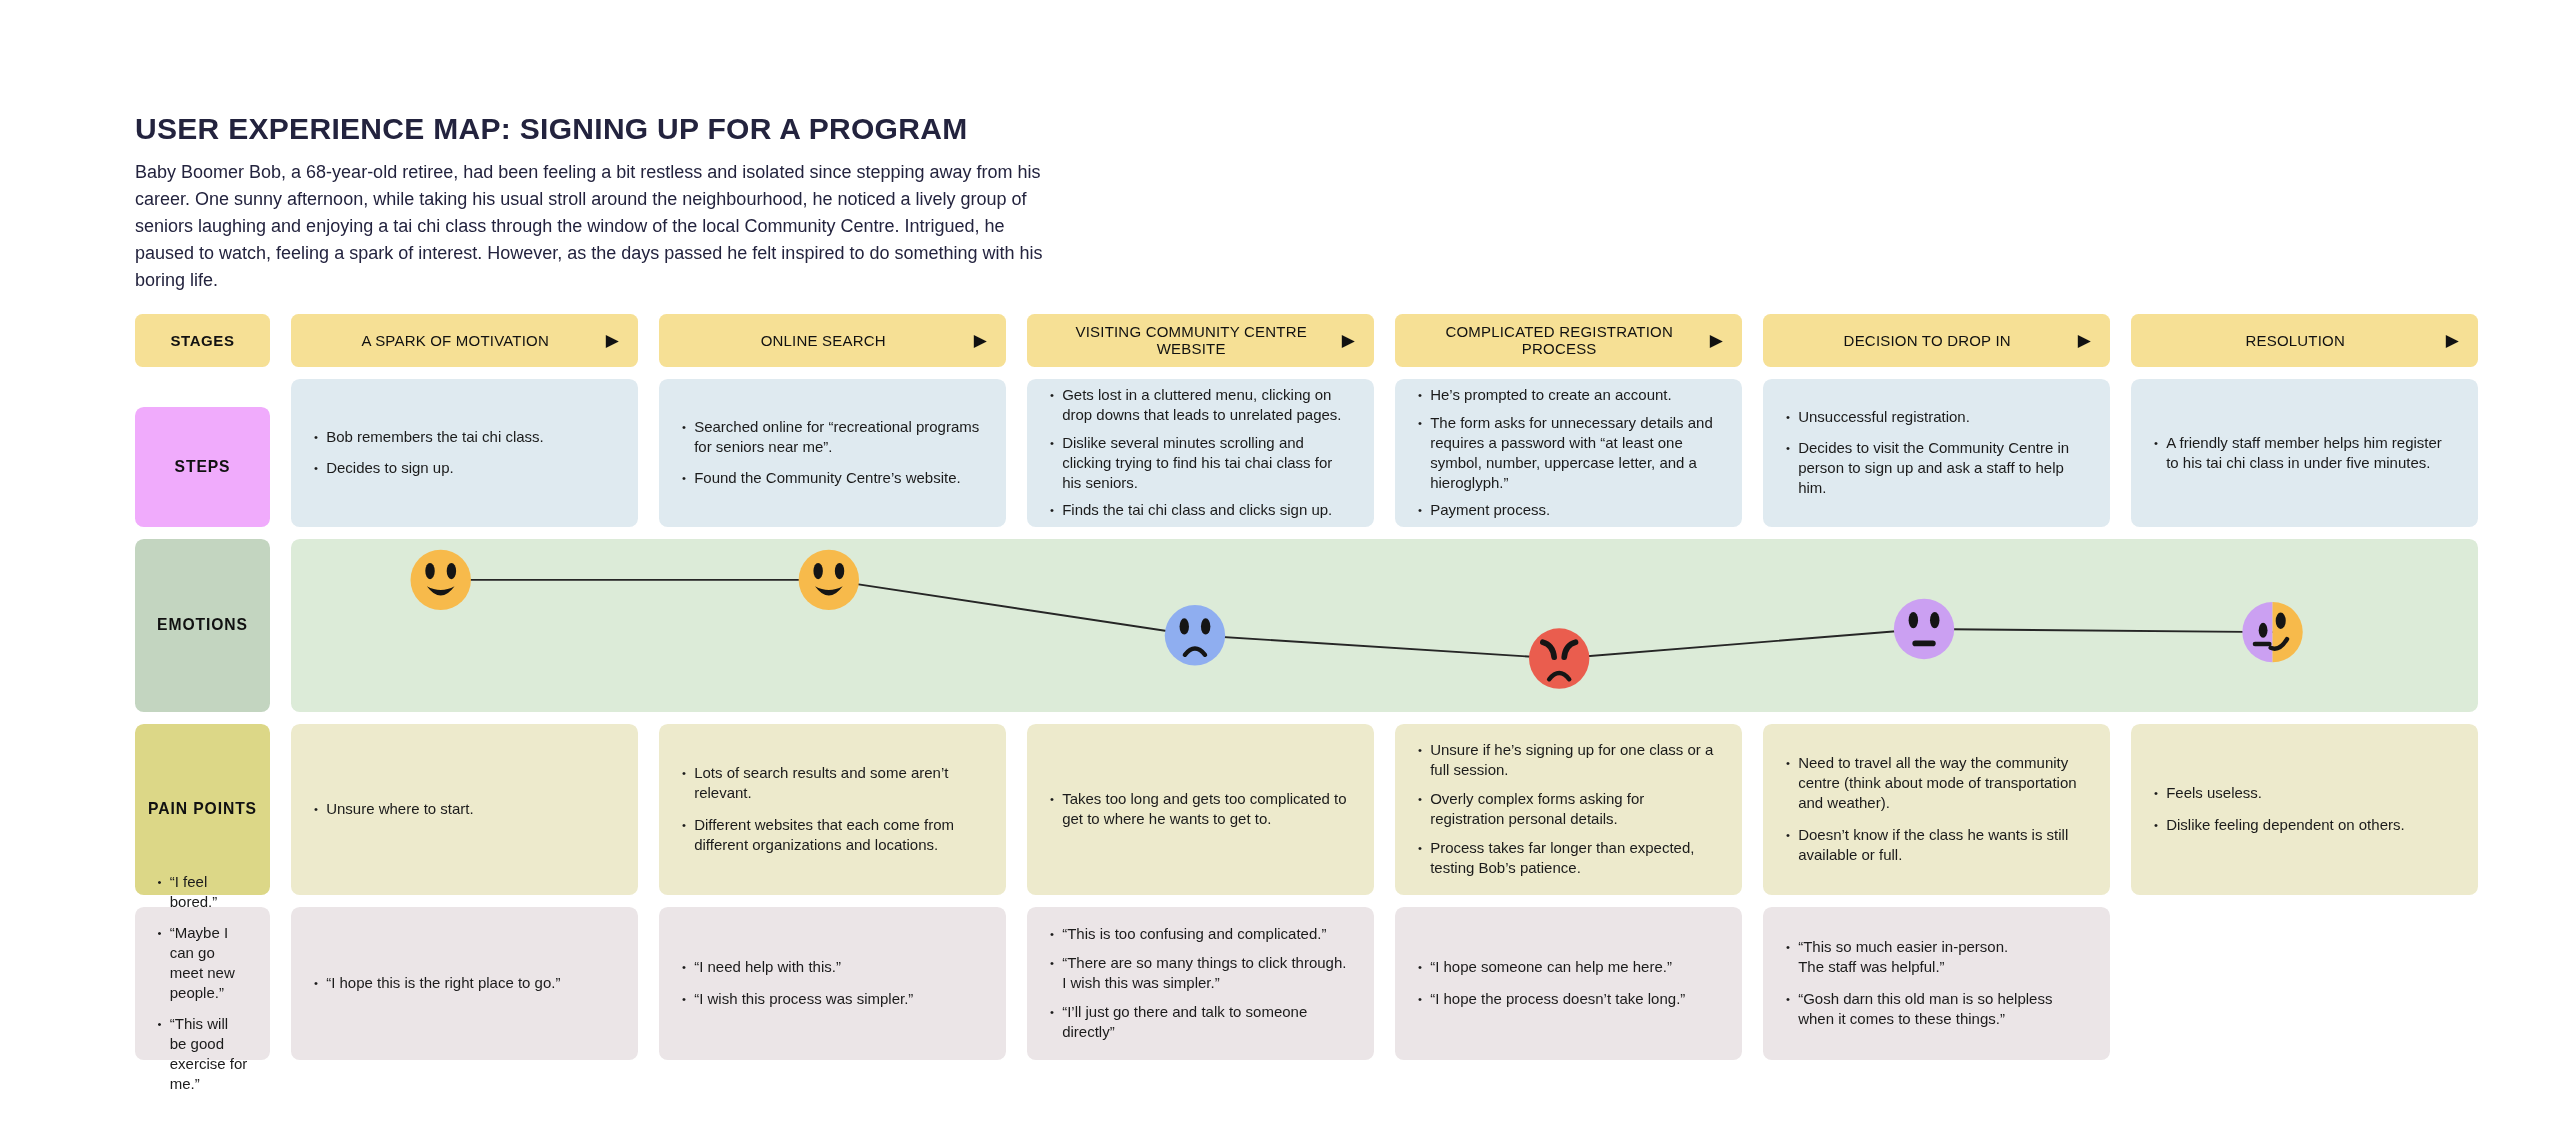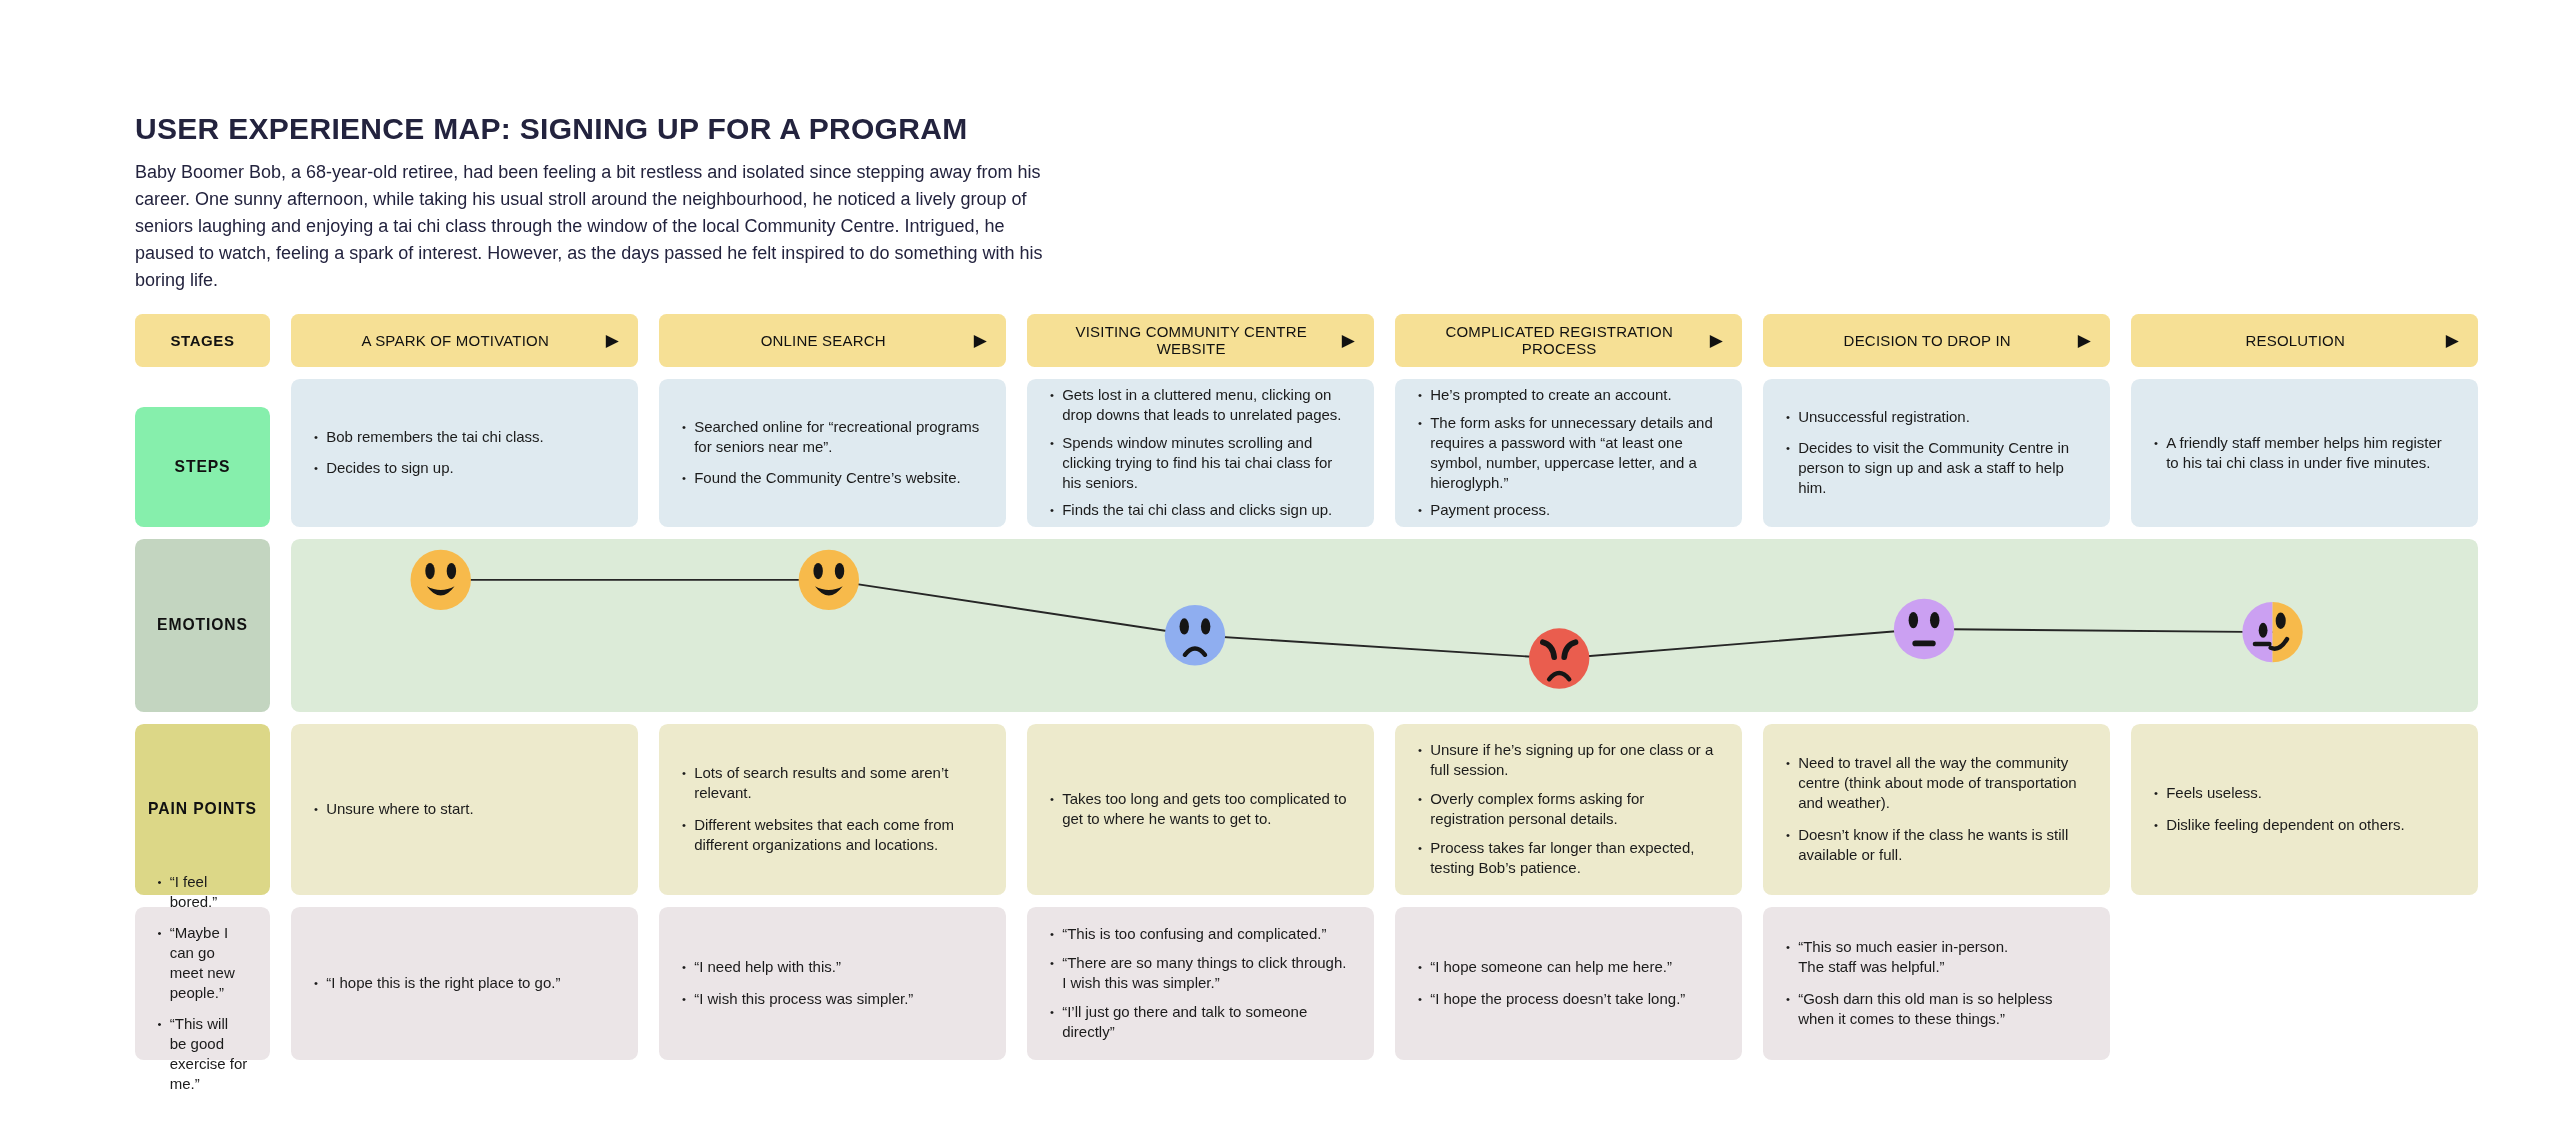--- a/index.html
+++ b/index.html
@@ -49,21 +49,21 @@
     display: flex; align-items: center; justify-content: center;
     font-weight: 700; font-size: 15px; letter-spacing: 0.6px; color: #111;
   }
 
   .row-label {
     display: flex; align-items: center; justify-content: center;
     text-align: center;
     font-weight: 700; font-size: 15.7px; letter-spacing: 0.9px; color: #111;
     padding: 0 8.8px;
   }
-  .row-label.steps    { background: #86efac; margin-top: 28px; }
+  .row-label.steps    { background: #f0abfc; margin-top: 28px; }
   .row-label.emotions { background: #C3D5C0; }
   .row-label.pain     { background: #DCD787; }
   .row-label.thinking { background: #D6BFCE; }
 
   .steps-cell    { background: #DFEAF0; }
   .pain-cell     { background: #EDEACC; }
   .thinking-cell { background: #EBE5E7; }
 
   .bullets {
     height: 100%; box-sizing: border-box;
@@ -147,21 +147,21 @@
       </div>
     </div>
     <div class="steps-cell cell">
       <div class="bullets" style="gap:7.5px;">
         <div class="bullet">
             <span class="dot">•</span>
             <span class="bullet-text">Gets lost in a cluttered menu, clicking on drop downs that leads to unrelated pages.</span>
           </div>
         <div class="bullet">
             <span class="dot">•</span>
-            <span class="bullet-text">Spends window minutes scrolling and clicking trying to find his tai chai class for his seniors.</span>
+            <span class="bullet-text">Dislike several minutes scrolling and clicking trying to find his tai chai class for his seniors.</span>
           </div>
         <div class="bullet">
             <span class="dot">•</span>
             <span class="bullet-text">Finds the tai chi class and clicks sign up.</span>
           </div>
       </div>
     </div>
     <div class="steps-cell cell">
       <div class="bullets" style="gap:7.5px;">
         <div class="bullet">

